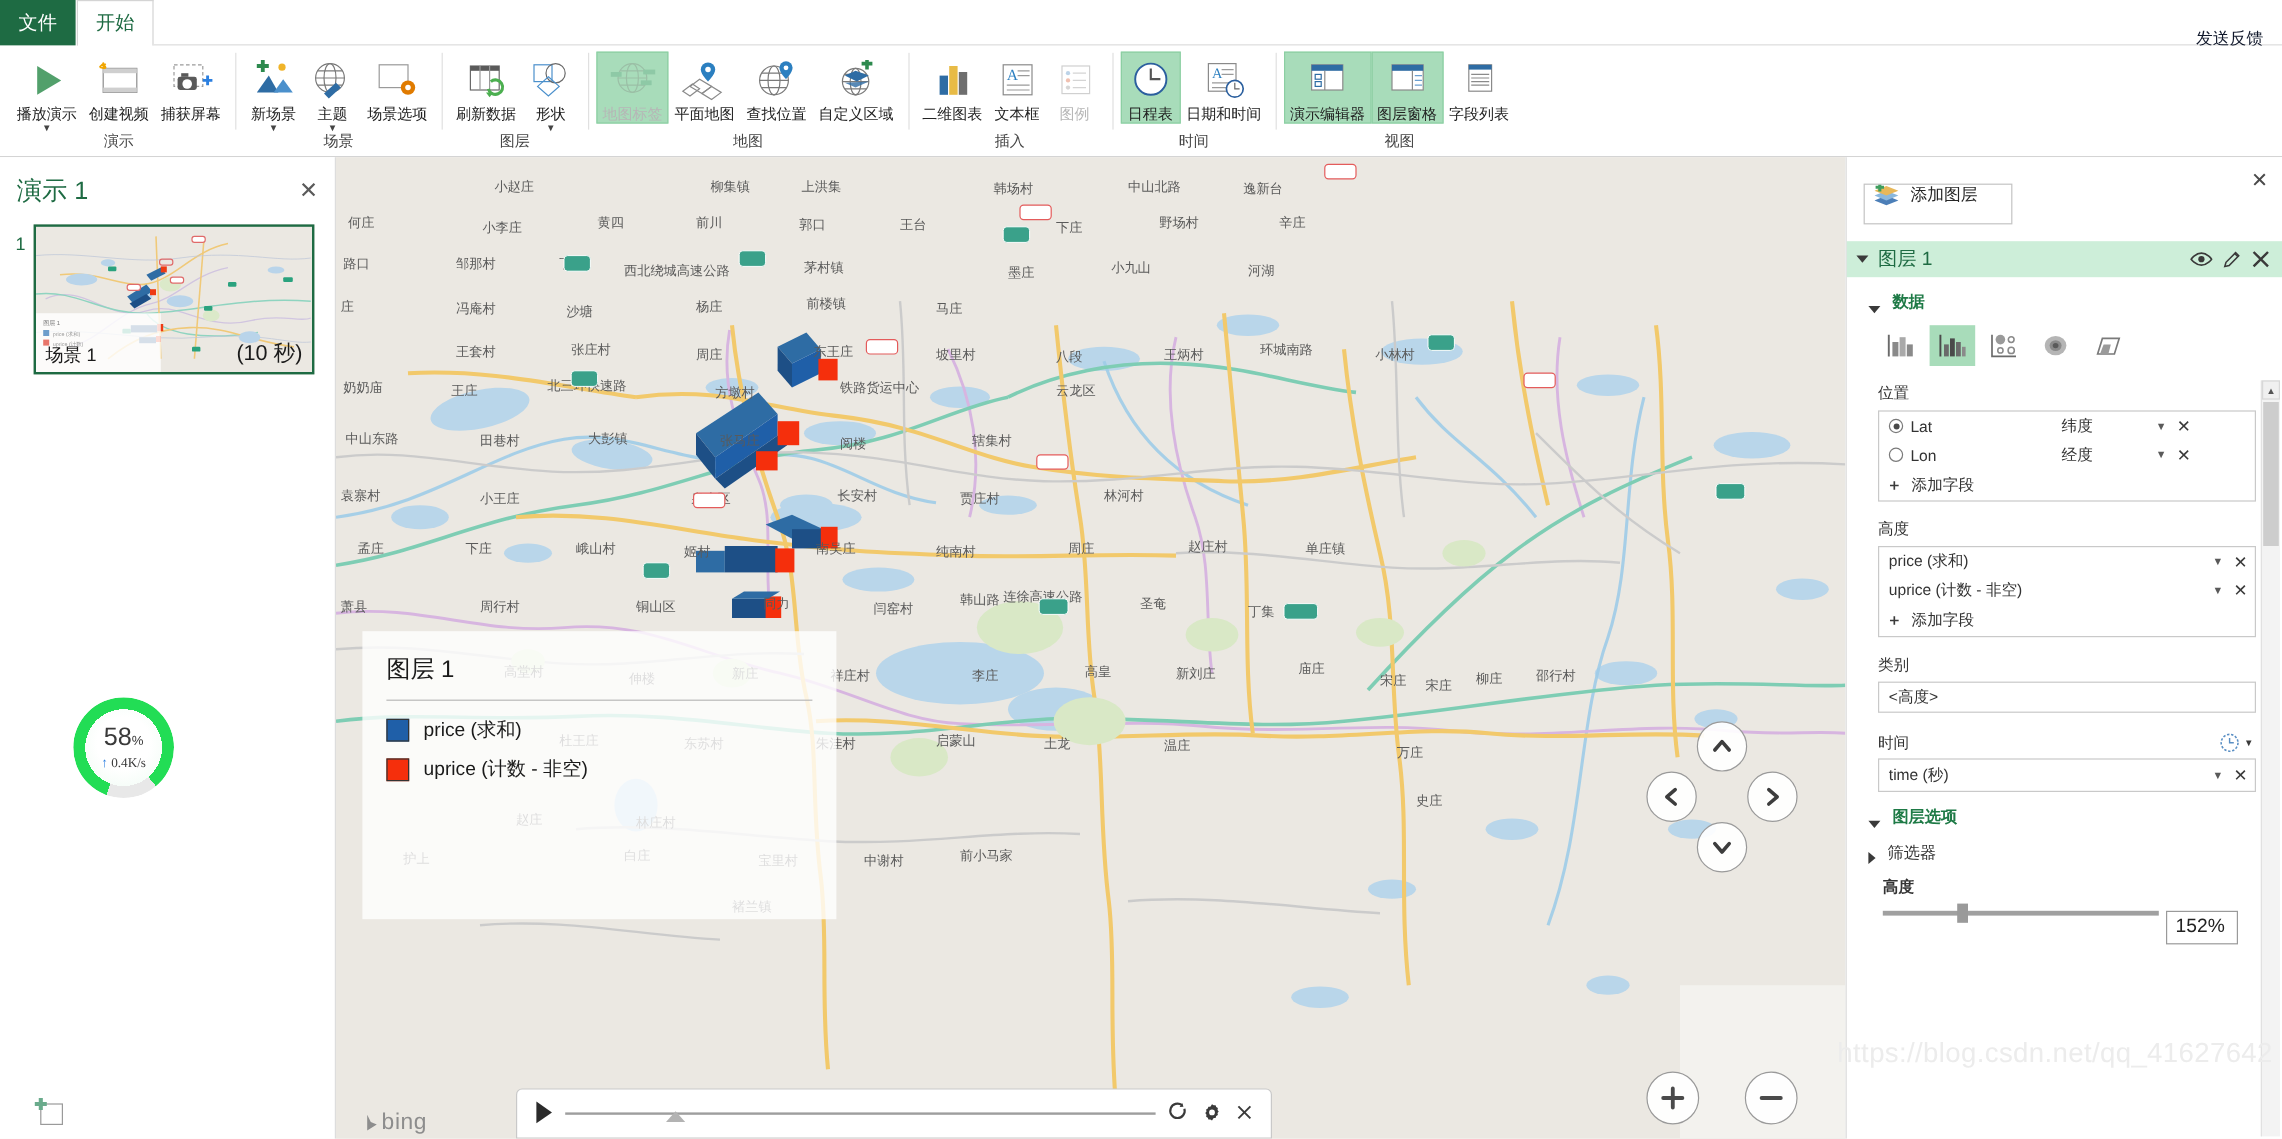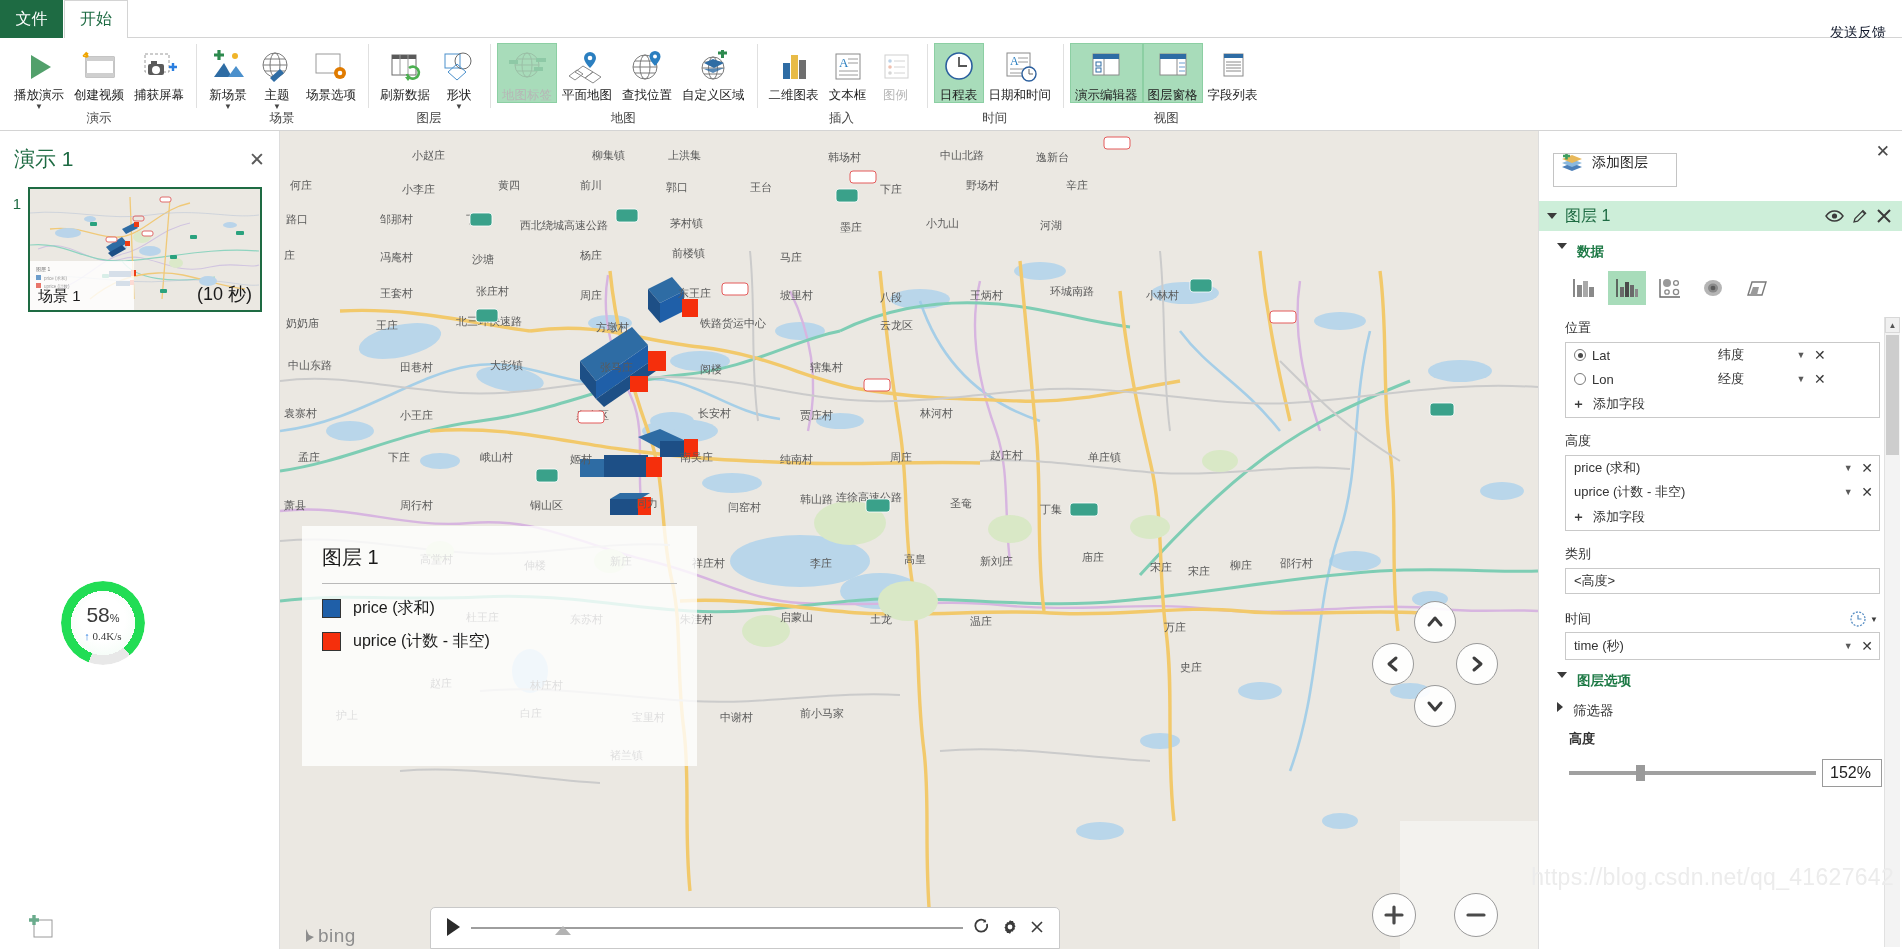--- a/index.html
+++ b/index.html
@@ -138,21 +138,21 @@
   .addlayer{
     margin:22px 0 0 14px; width:124px; height:34px; border:1px solid #c4c4c4; background:#fff;
     display:flex; align-items:flex-start; gap:8px; padding-left:8px; cursor:pointer; font-size:14px;
   }
   .layer-head{
     margin-top:14px; height:30px; background:#cdeed9; display:flex; align-items:center;
     padding:0 10px 0 8px; gap:8px;
   }
   .lh-name{ flex:1; font-size:16px; color:#1e6b43; }
   .lh-ic{ cursor:pointer; color:#3a3a3a; display:flex; align-items:center; }
-  .sect-head{ display:flex; align-items:flex-start; gap:10px; padding:12px 0 0 18px; }
+  .sect-head{ display:flex; align-items:flex-end; gap:10px; padding:12px 0 0 18px; }
   .sect-name{ font-size:13.5px; font-weight:bold; color:#1e7a46; }
   .sect-name.plain{ color:#333; font-weight:normal; }
   .tri{ width:0;height:0; border-left:5px solid transparent; border-right:5px solid transparent;
         border-top:6px solid #3a3a3a; cursor:pointer; }
   .tri.right{ border-top:5px solid transparent;border-bottom:5px solid transparent;
         border-left:6px solid #3a3a3a; border-right:none; }
   .viztabs{ display:flex; gap:5px; padding:10px 0 0 26px; }
   .vizbtn{ width:38px;height:34px; display:flex;align-items:center;justify-content:center;
     cursor:pointer; border:1px solid transparent; }
   .vizbtn.sel{ background:#a8dcba; }
@@ -170,21 +170,21 @@
   .radio.on::after{ content:""; position:absolute; left:2.5px; top:2.5px; width:5px;height:5px;
     border-radius:50%; background:#4a4a4a; }
   .addfield{ display:flex; align-items:center; gap:8px; height:26px; padding-left:6px; font-size:13px;
     color:#333; cursor:pointer; }
   .plus{ color:#3a3a3a; font-weight:bold; }
   .selbox{ margin:0 22px 0 26px; border:1px solid #c9c9c9; height:26px; display:flex;
     align-items:center; padding:0 8px; font-size:13px; color:#333; }
   .timehdr{ display:flex; align-items:center; padding:16px 24px 4px 26px; }
   .timehdr .t{ flex:1; font-size:13px; color:#333; }
   .clockic{ display:flex; align-items:center; gap:3px; cursor:pointer; }
-  .heightslider{ display:flex; align-items:center; padding:6px 20px 0 30px; gap:0; }
+  .heightslider{ display:flex; padding:6px 37px 0 30px; gap:0; }
   .hs-track{ flex:1; height:4px; background:#a0a0a0; position:relative; }
   .hs-knob{ position:absolute; left:27%; top:-6px; width:9px;height:16px; background:#9a9a9a; cursor:pointer; }
   .hs-val{ width:60px; height:28px; border:1px solid #9a9a9a; display:flex; align-items:center;
     padding-left:7px; font-size:16px; color:#222; margin-left:6px; background:#fff; }
   .vscroll{ position:absolute; right:2px; top:186px; width:16px; bottom:2px; background:#f3f3f3;
     border-left:1px solid #e1e1e1; }
   .vscroll .arr{ height:16px; display:flex;align-items:center;justify-content:center;
     background:#f0f0f0; border:1px solid #d8d8d8; cursor:pointer; font-size:8px; color:#555; }
   .vscroll .thumbv{ position:absolute; top:18px; left:1px; right:1px; height:120px; background:#cdcdcd; cursor:pointer;}
 

